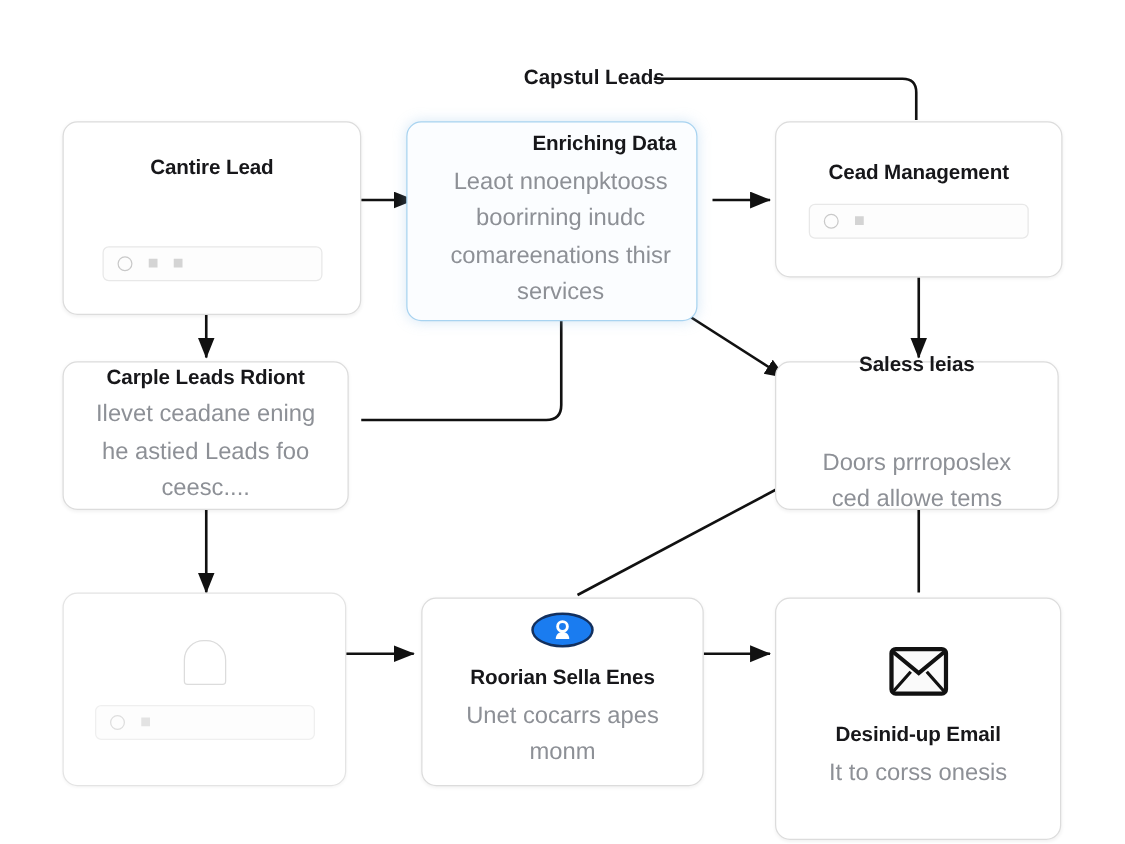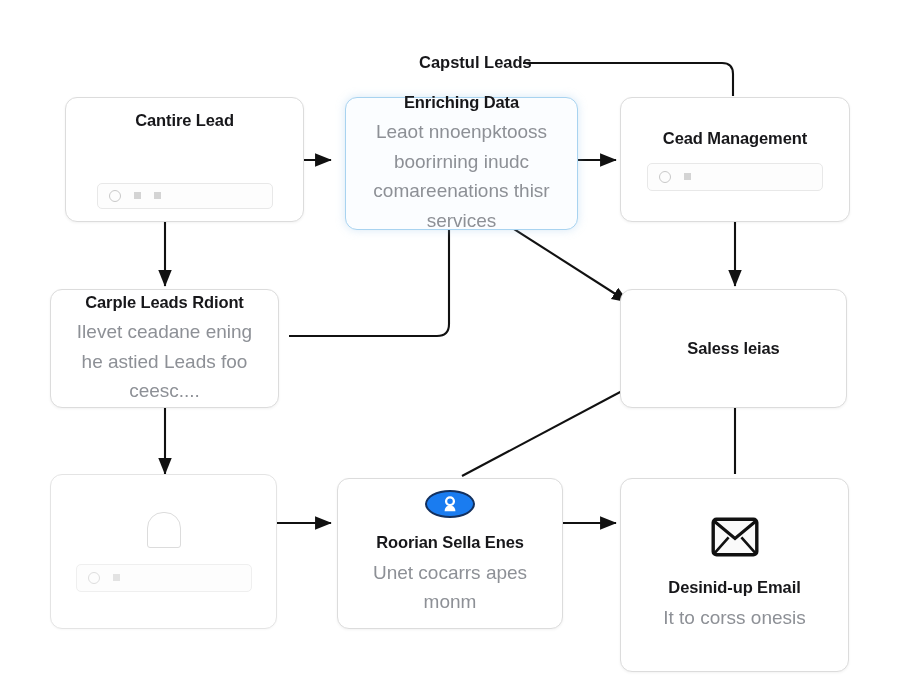--- a/index.html
+++ b/index.html
@@ -157,49 +157,50 @@
 
     <line x1="563" y1="523" x2="616" y2="523" stroke="#111111" stroke-width="2.1" marker-end="url(#arrow)"></line>
 
     <line x1="462" y1="476" x2="639" y2="382" stroke="#111111" stroke-width="2.1"></line>
 
     <line x1="735" y1="408" x2="735" y2="474" stroke="#111111" stroke-width="2.1"></line>
   </svg>
 
   <div id="flow-label" style="left:384px; top:53px;">Capstul Leads</div>
 
-  <div class="node" style="left:65px; top:97px; width:239px; height:125px;gap:38px;">
+  <div class="node" style="left:50px; top:97px; width:239px; height:155px;gap:38px;">
     <div class="node-title">Cantire Lead</div>
     <div class="ph-bar">
       <span class="ph-circle"></span>
       <span class="ph-dash"></span>
       <span class="ph-dash"></span>
     </div>
   </div>
 
-  <div class="node highlight" style="left:345px; top:97px; width:233px; height:133px;">
+  <div class="node highlight" style="left:325px; top:97px; width:233px; height:160px;align-items:flex-end;">
     <div class="node-title">Enriching Data</div>
     <div class="node-sub">Leaot nnoenpktooss boorirning inudc comareenations thisr services</div>
   </div>
 
   <div class="node" style="left:620px; top:97px; width:230px; height:125px;">
     <div class="node-title">Cead Management</div>
     <div class="ph-bar">
       <span class="ph-circle"></span>
       <span class="ph-dash"></span>
     </div>
   </div>
 
   <div class="node" style="left:50px; top:289px; width:229px; height:119px;">
     <div class="node-title">Carple Leads Rdiont</div>
     <div class="node-sub">Ilevet ceadane ening he astied Leads foo ceesc....</div>
   </div>
 
   <div class="node" style="left:620px; top:289px; width:227px; height:119px;gap:48px;">
     <div class="node-title">Saless leias</div>
+    <div class="node-sub">Doors prrroposlex ced allowe tems</div>
   </div>
 
   <div class="node faded" style="left:50px; top:474px; width:227px; height:155px;">
     <div class="arch-icon"></div>
     <div class="ph-bar pale">
       <span class="ph-circle"></span>
       <span class="ph-dash"></span>
     </div>
   </div>
 

